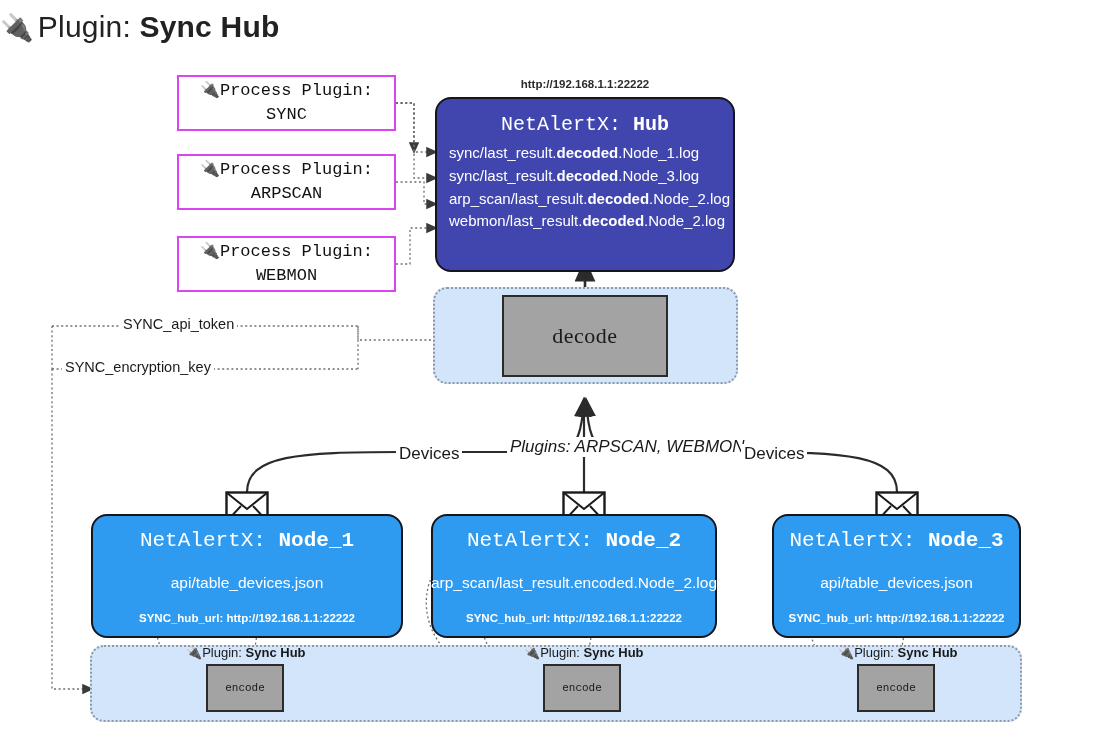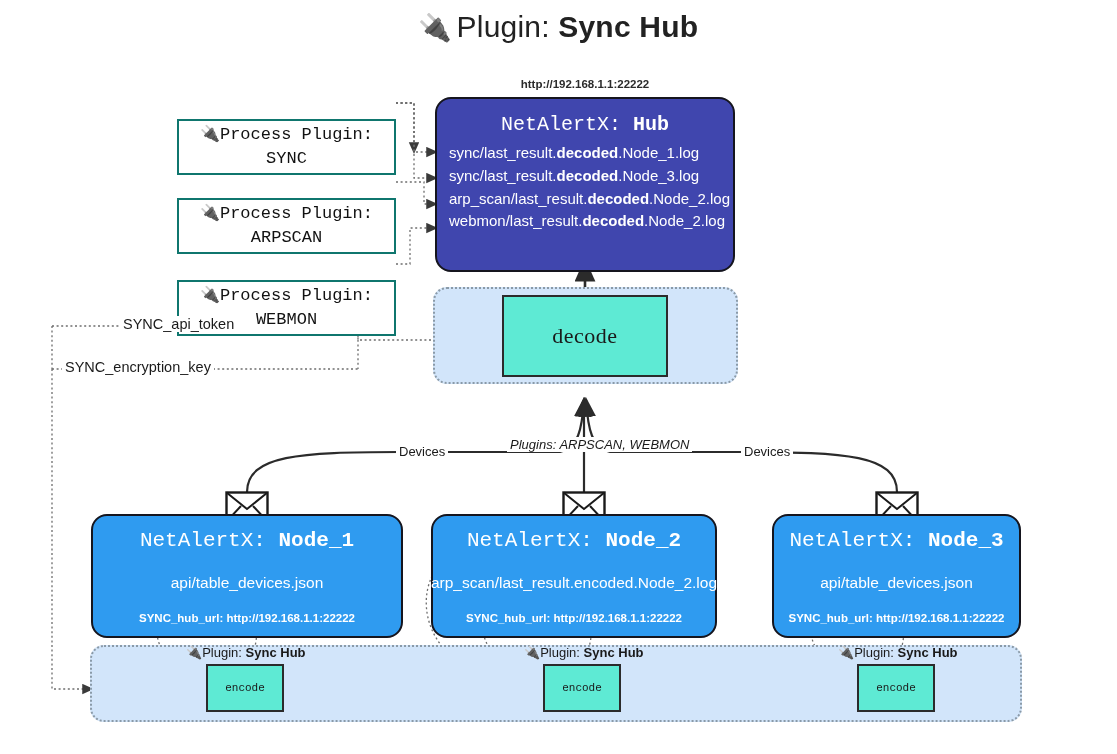--- a/index.html
+++ b/index.html
@@ -7,33 +7,33 @@
        font-family:"Liberation Sans","DejaVu Sans",sans-serif;color:#1a1a1a;}
   #stage{position:absolute;inset:0;width:1117px;height:754px;}
 
   
   #edges{position:absolute;left:0;top:0;width:1117px;height:754px;pointer-events:none;}
 
   
   .node{position:absolute;box-sizing:border-box;}
 
   .title{
-    position:absolute;left:0;top:10px;width:1117px;text-align:center;
+    position:absolute;left:0;top:10px;width:1117px;text-align:left;
     font-size:30px;color:#222;letter-spacing:.2px;
   }
   .title .plug{font-size:27px;margin-right:4px;}
   .title b{font-weight:bold;}
 
   
   .procbox{
-    border:2px solid #0f766e;background:#fff;
+    border:2px solid #d946ef;background:#fff;
     font-family:"Liberation Mono","DejaVu Sans Mono",monospace;
     font-size:17px;line-height:1.42;text-align:center;color:#111;
     display:flex;align-items:center;justify-content:center;
-    padding:4px 6px;box-sizing:border-box;margin-top:44px;
+    padding:4px 6px;box-sizing:border-box;
   }
   .procbox .ln1{white-space:nowrap;}
   .procbox .plug{font-family:"DejaVu Sans",sans-serif;font-size:16px;}
 
   
   .hub{
     background:#4046ae;border:2.5px solid #15151e;border-radius:16px;
     color:#fff;box-sizing:border-box;padding:8px 10px 10px;
   }
   .hub .hdr{
@@ -50,21 +50,21 @@
   }
 
   
   .lightbox{
     background:#d2e5fa;border:2px dotted #8a9aa8;border-radius:14px;
     box-sizing:border-box;
   }
 
   
   .whitebox{
-    background:#5eead4;border:2.5px solid #2b2b2b;box-sizing:border-box;
+    background:#a3a3a3;border:2.5px solid #2b2b2b;box-sizing:border-box;
     display:flex;align-items:center;justify-content:center;
     font-family:"Liberation Serif","DejaVu Serif",serif;color:#1a1a1a;
   }
   .whitebox.decode{font-size:22px;letter-spacing:.5px;}
   .whitebox.encode{font-family:"Liberation Mono","DejaVu Sans Mono",monospace;font-size:11px;}
 
   
   .nodecard{
     background:#2f9bf0;border:2.5px solid #15151e;border-radius:16px;
     color:#fff;box-sizing:border-box;padding:6px 10px 6px;
@@ -85,21 +85,21 @@
 
   
   .plugcap{
     position:absolute;font-size:13px;white-space:nowrap;color:#1a1a1a;
   }
   .plugcap b{font-weight:bold;}
   .plugcap .plug{font-size:13px;}
 
   
   .elabel{
-    position:absolute;font-size:13px;color:#1a1a1a;white-space:nowrap;
+    position:absolute;font-size:17px;color:#1a1a1a;white-space:nowrap;
     background:#ffffff;padding:0 3px;
   }
   .elabel.big{font-size:14.5px;}
 </style>
 </head>
 <body>
 
 <div id="stage">
 
   <svg id="edges" viewBox="0 0 1117 754">

